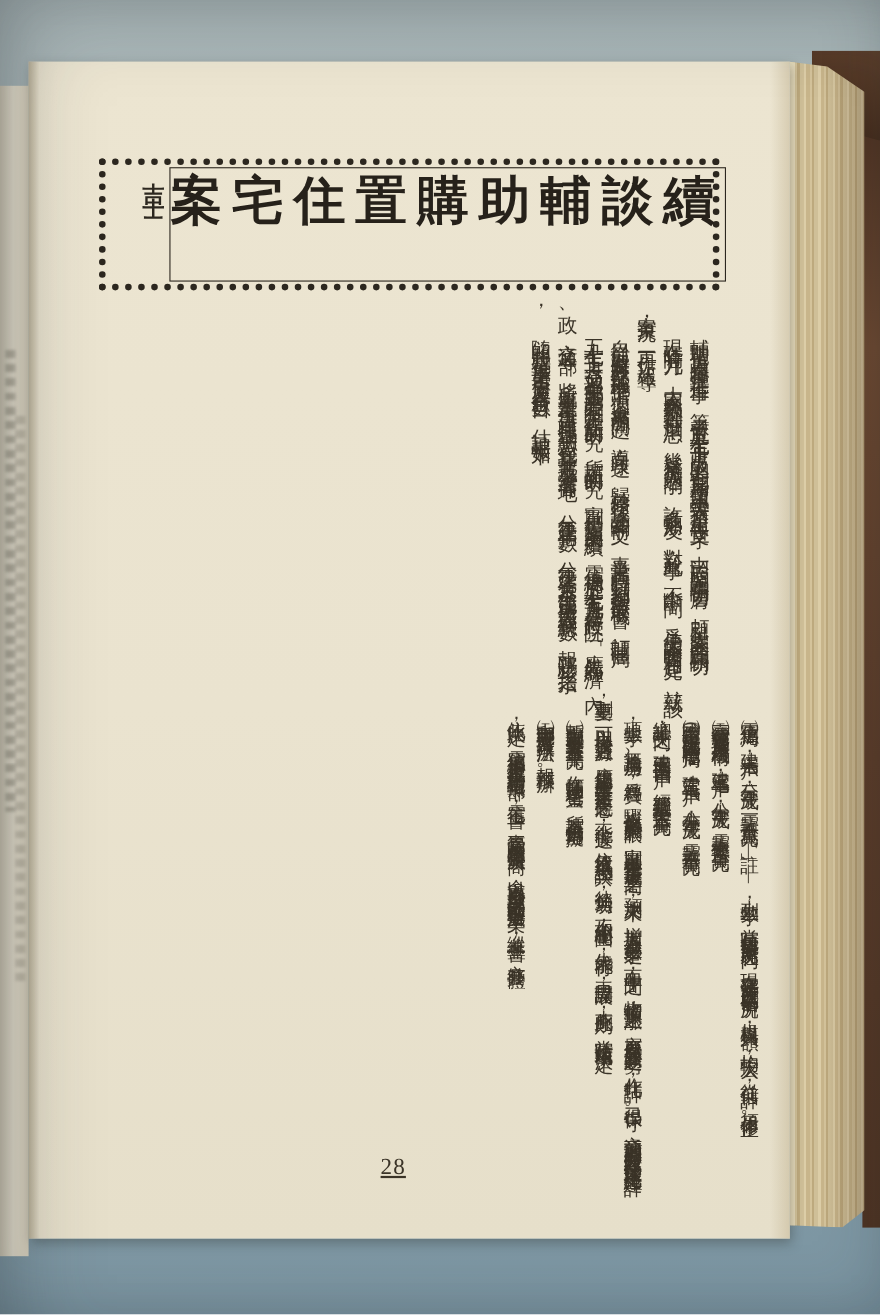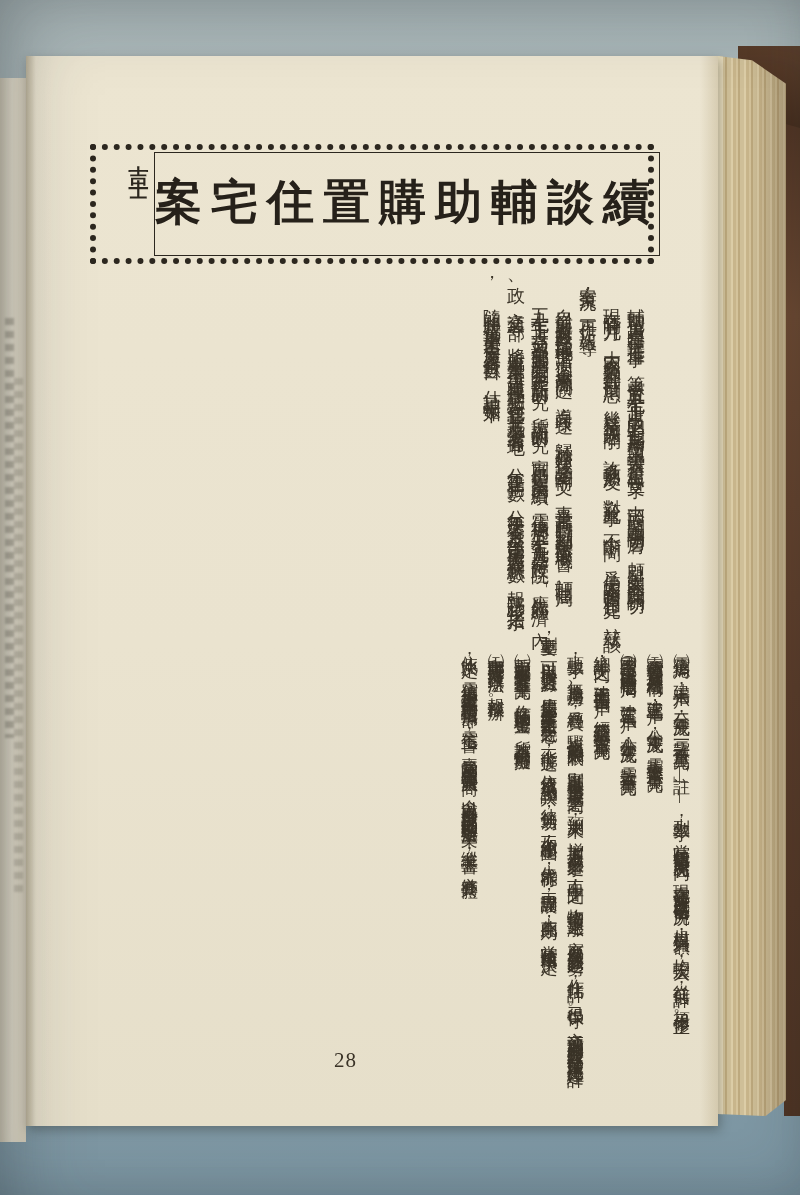--- a/index.html
+++ b/index.html
@@ -32,36 +32,36 @@
   .page{position:absolute;left:26px;top:56px;width:692px;height:1070px;
     background:
       linear-gradient(90deg,rgba(150,138,110,.55) 0,rgba(226,218,198,.25) 10px,rgba(0,0,0,0) 26px),
       linear-gradient(270deg,rgba(190,175,140,.45) 0,rgba(0,0,0,0) 18px),
       linear-gradient(180deg,#ece5d1 0%,#eae3cf 55%,#e6dfca 100%);
     box-shadow:2px 4px 10px rgba(40,40,35,.35);}
 
   
   .title-box{position:absolute;left:64px;top:88px;width:552px;height:108px;
     border:6px dotted #2c271f;display:flex;align-items:stretch;}
-  .title-inner{flex:1;margin:2px;border:1.5px solid #2c271f;display:flex;align-items:center;}
+  .title-inner{flex:1;margin:2px;border:1.5px solid #2c271f;display:flex;}
   .title-author{writing-mode:vertical-rl;text-orientation:upright;font-size:20px;font-weight:bold;
     color:#2c271f;letter-spacing:14px;margin:0 0 0 30px;line-height:26px;}
   .title-text{flex:1;text-align:center;font-size:47px;font-weight:bold;color:#26211a;
     letter-spacing:9px;white-space:nowrap;transform:translateY(-2px);}
 
   
   .vblock{position:absolute;writing-mode:vertical-rl;color:#3a3327;
     line-break:anywhere;word-break:break-all;}
   .vblock p{margin:0;padding:0;}
   .sec1{top:217px;right:70px;width:602px;height:350px;}
   .sec1 p{font-size:18px;letter-spacing:3.5px;line-height:24px;text-indent:21px;}
   .sec2{top:567px;right:24px;width:664px;height:437px;}
   .sec2 p{font-size:17px;letter-spacing:1.9px;line-height:26.5px;text-indent:19px;}
 
-  .page-number{position:absolute;left:308px;top:992px;font-size:21px;color:#3a3327;letter-spacing:1px;}
+  .page-number{position:absolute;left:320px;top:992px;font-size:21px;color:#3a3327;letter-spacing:1px;text-decoration:underline;}
 </style>
 </head>
 <body>
 
 <div id="photo">
 
   <div class="cover-strip"></div>
   <div class="cover-corner"></div>
   <div class="fore-edge"></div>
 

